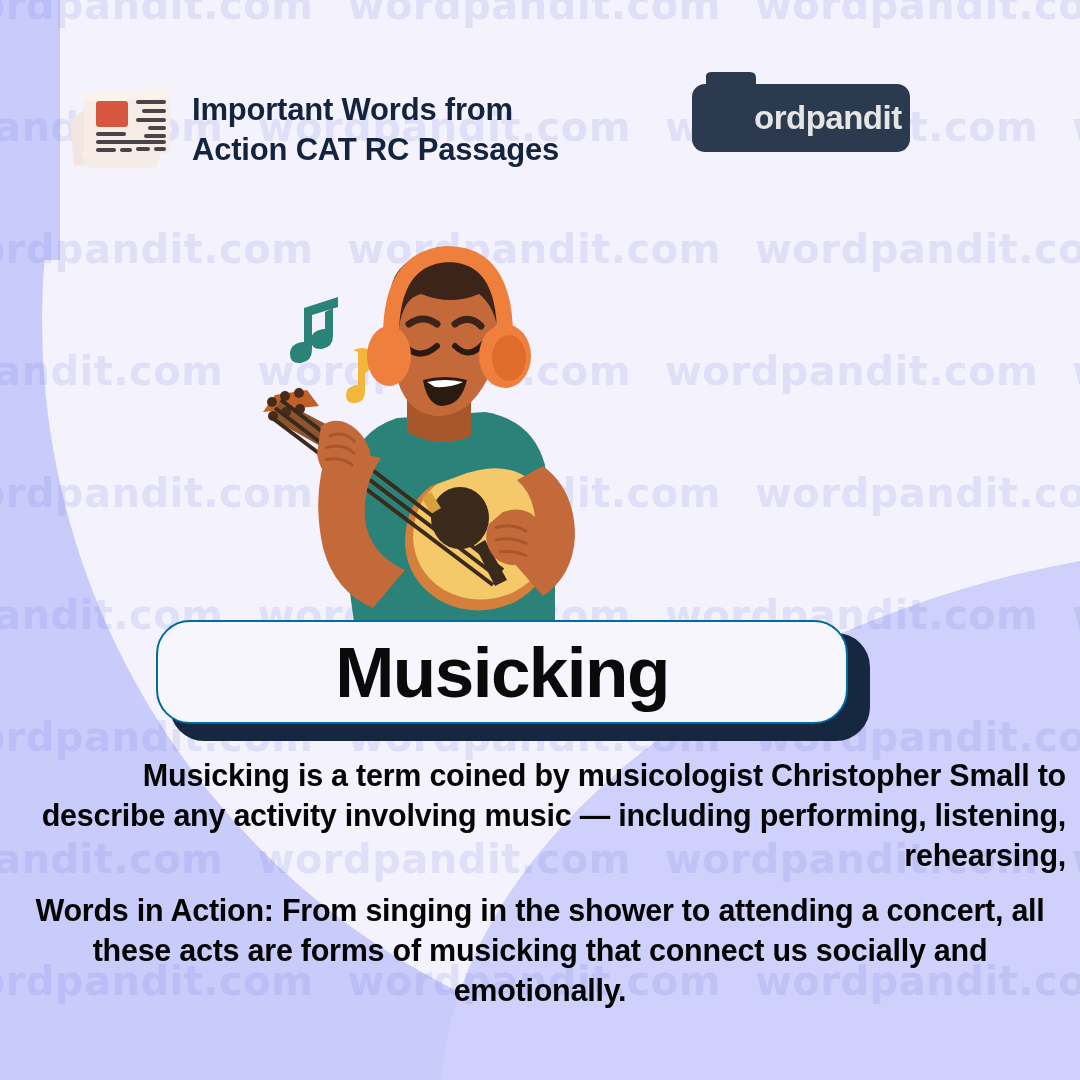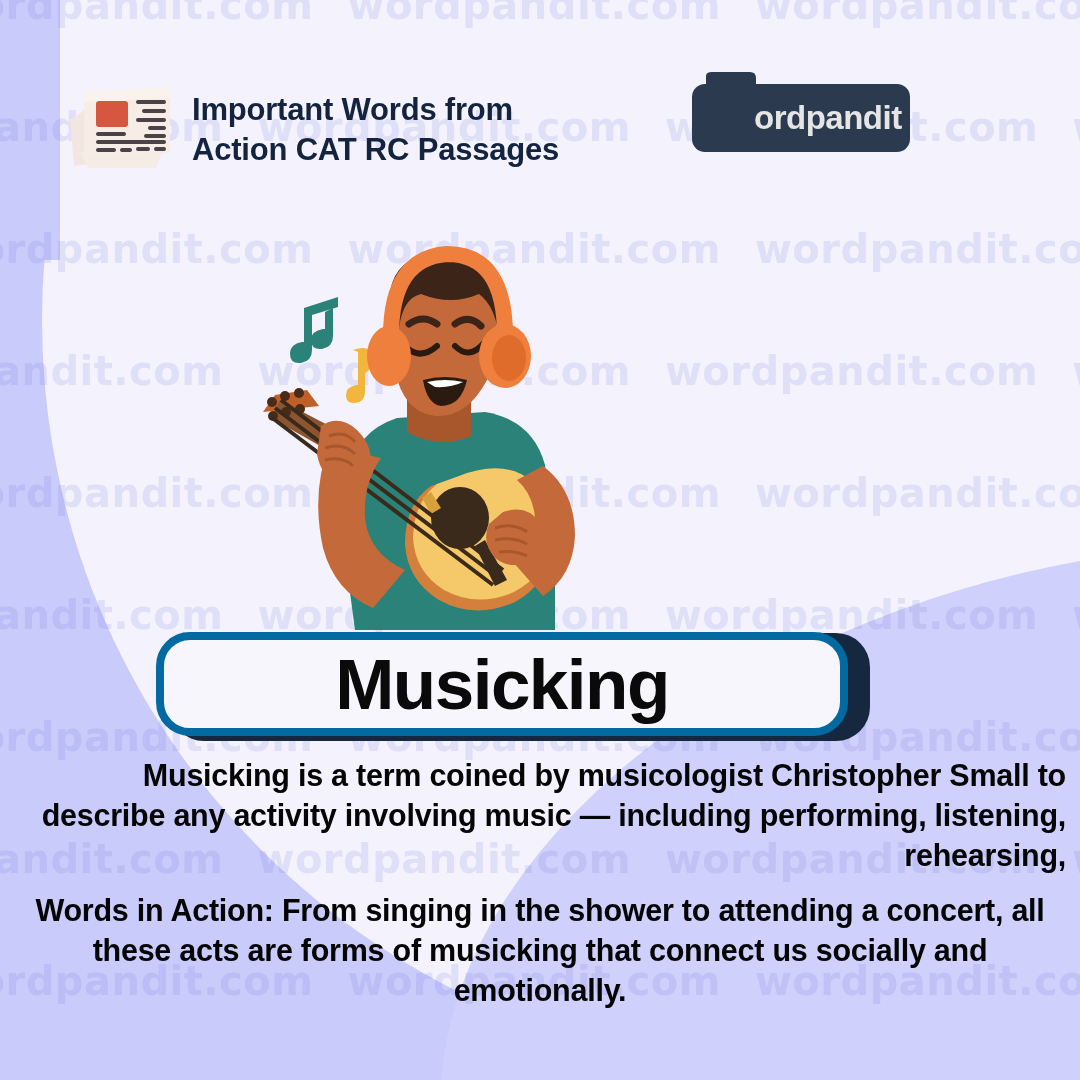--- a/index.html
+++ b/index.html
@@ -118,24 +118,24 @@
     width:700px; height:110px;
     z-index:25;
   }
   .card-shadow{
     position:absolute; left:14px; top:13px;
     width:700px; height:108px;
     background:#15283f;
     border-radius:34px;
   }
   .card{
-    position:absolute; left:0; top:12px;
+    position:absolute; left:0; top:0;
     width:692px; height:104px;
     background:#f7f6fd;
-    border:8px solid #0369a1;
+    border:2px solid #0369a1;
     border-radius:34px;
     display:flex; align-items:center; justify-content:center;
   }
   .card-word{
     color:#0a0a0a;
     font-size:71px;
     font-weight:700;
     letter-spacing:-1.5px;
     line-height:1;
   }

